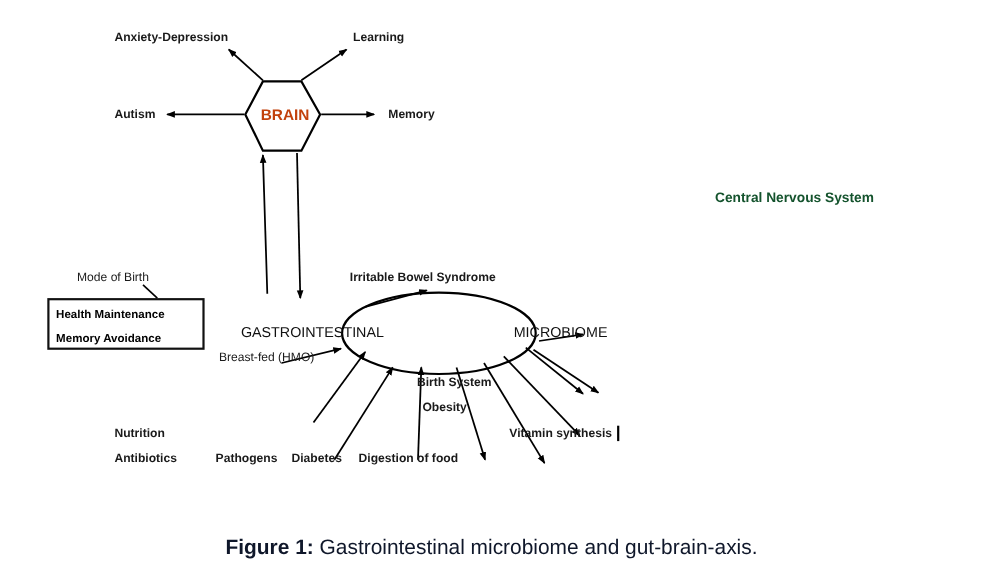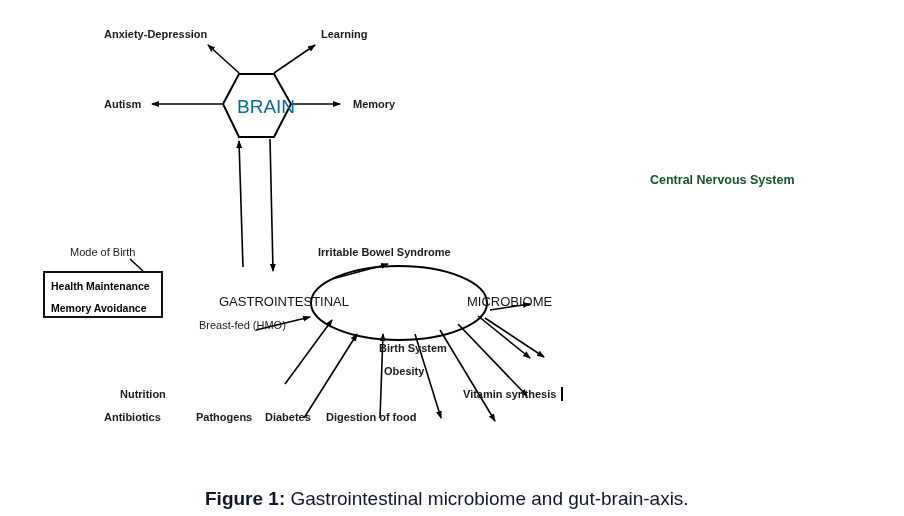--- a/index.html
+++ b/index.html
@@ -1,22 +1,22 @@
 <!DOCTYPE html>
 <html><head>
 <meta charset="utf-8">
 <style>
   html, body { margin: 0; padding: 0; background: #ffffff; }
   body { width: 904px; height: 516px; position: relative; overflow: hidden; font-family: "Liberation Sans", sans-serif; }
   #diagram { position: absolute; left: 0; top: 0; width: 904px; height: 516px; }
   .lbl { position: absolute; font-family: "Liberation Sans", sans-serif; font-size: 11px; font-weight: bold; color: #1a1a1a; white-space: nowrap; line-height: 1; }
   .big { font-size: 13px; font-weight: normal; color: #111; }
-  .brain { font-size: 19px; font-weight: normal; color: #0369a1; }
+  .brain { font-size: 14px; font-weight: bold; color: #c2410c; }
   .cns { font-size: 12.5px; font-weight: bold; color: #14532d; }
-  .boxed { position: absolute; left: 43px; top: 271px; width: 120px; height: 47px; border: 2px solid #111; box-sizing: border-box; }
+  .boxed { position: absolute; left: 43px; top: 271px; width: 143px; height: 47px; border: 2px solid #111; box-sizing: border-box; }
   .boxed .lbl { font-size: 10.5px; color: #000; }
   .caption { position: absolute; left: 205px; top: 488px; font-family: Liberation Sans, sans-serif; font-size: 19px; color: #0f172a; white-space: nowrap; }
   .caption b { font-weight: bold; }
   .cursor { position: absolute; left: 561px; top: 387px; width: 2px; height: 14px; background: #000; }
 </style>
 </head>
 <body>
 
 <svg id="diagram" viewBox="0 0 904 516" xmlns="http://www.w3.org/2000/svg">
   <defs>
@@ -72,19 +72,19 @@
 <div class="lbl" style="left:318px; top:247px;">Irritable Bowel Syndrome</div>
 <div class="lbl big" style="left:219px; top:295px;">GASTROINTESTINAL</div>
 <div class="lbl big" style="left:467px; top:295px;">MICROBIOME</div>
 <div class="lbl" style="left:199px; top:320px; font-weight:normal;">Breast-fed (HMO)</div>
 
 <div class="lbl" style="left:379px; top:343px;">Birth System</div>
 <div class="lbl" style="left:384px; top:366px;">Obesity</div>
 <div class="lbl" style="left:463px; top:389px;">Vitamin synthesis</div>
 <div class="cursor"></div>
 
-<div class="lbl" style="left:104px; top:389px;padding-left:16px;">Nutrition</div>
+<div class="lbl" style="left:88px; top:389px;padding-left:16px;">Nutrition</div>
 <div class="lbl" style="left:104px; top:412px;">Antibiotics</div>
 <div class="lbl" style="left:196px; top:412px;">Pathogens</div>
 <div class="lbl" style="left:265px; top:412px;">Diabetes</div>
 <div class="lbl" style="left:326px; top:412px;">Digestion of food</div>
 
 <div class="caption"><b>Figure 1:</b><span> Gastrointestinal microbiome and gut-brain-axis.</span></div>
 
 </body></html>

